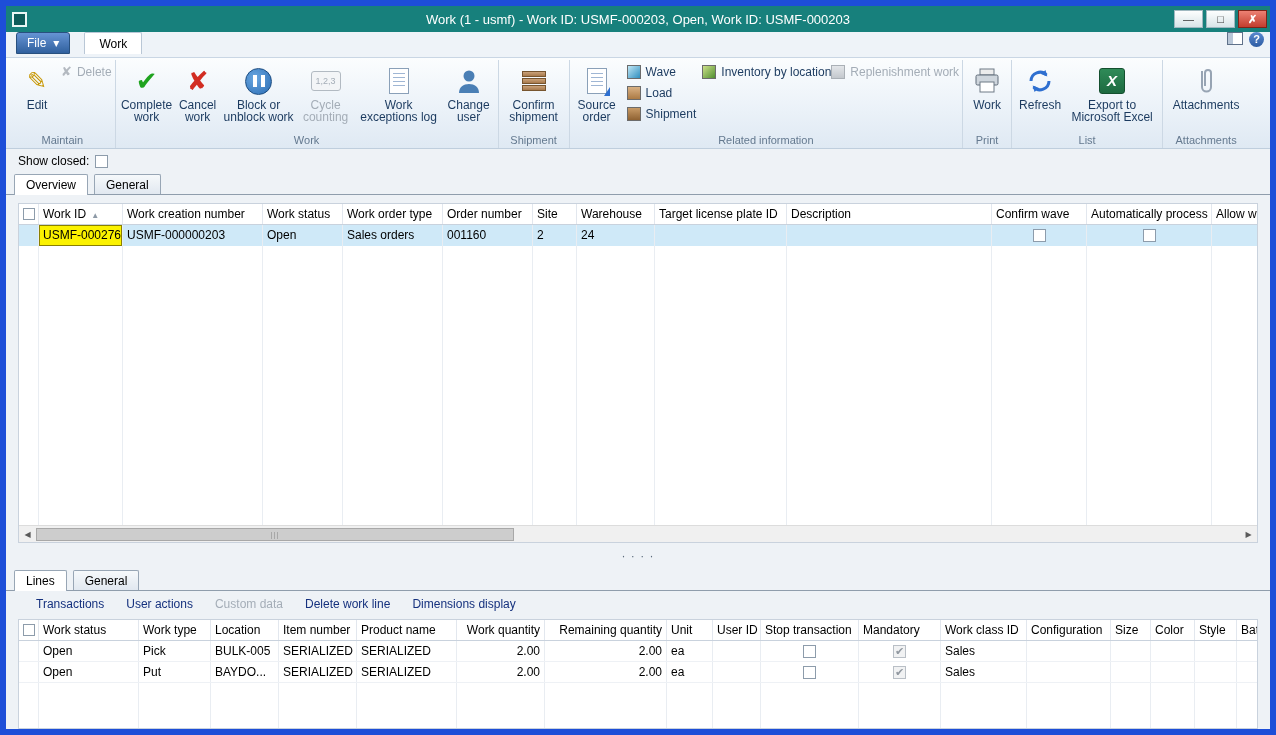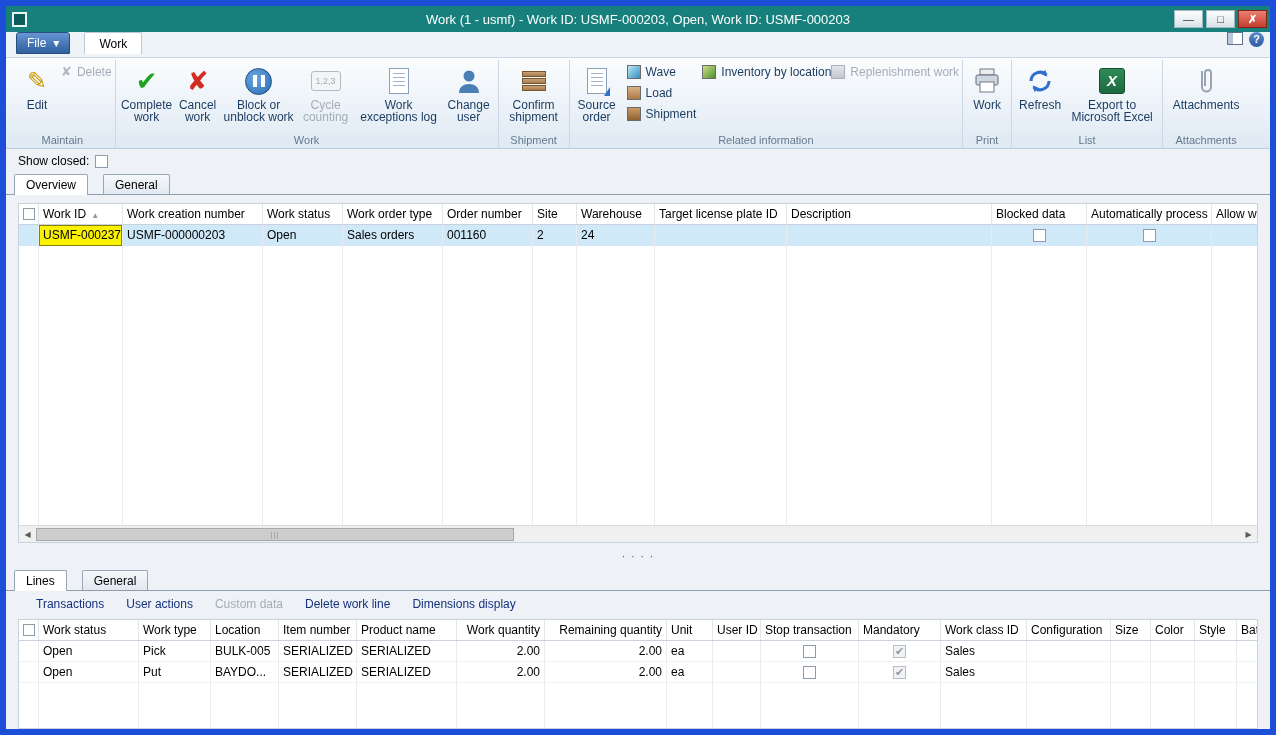--- a/index.html
+++ b/index.html
@@ -57,21 +57,21 @@
   .si.load { background:linear-gradient(#d9b184,#ab7a44); }
   .si.box  { background:linear-gradient(#c79a66,#8f6232); }
   .si.leaf { background:linear-gradient(135deg,#cde08a,#4f8f2f); }
   .si.grey { background:linear-gradient(#e3e6e9,#c3c8cd); border-color:#aab0b6; }
 
   
   .show-closed { height:24px; display:flex; align-items:center; gap:6px; padding-left:12px; flex:none; }
 
   
   .tabstrip { display:flex; align-items:flex-end; height:22px; padding-left:8px; border-bottom:1px solid #8f9dac; flex:none; }
-  .tab { height:20px; padding:3px 11px 0; border:1px solid #98a6b5; border-bottom:none; border-radius:2px 2px 0 0; background:linear-gradient(#f6f9fb,#e1e8f0); margin-right:15px; white-space:nowrap; }
+  .tab { height:20px; padding:3px 11px 0; border:1px solid #98a6b5; border-bottom:none; border-radius:2px 2px 0 0; background:linear-gradient(#f6f9fb,#e1e8f0); margin-right:6px; white-space:nowrap; }
   .tab.active { background:#fff; height:21px; margin-bottom:-1px; }
 
   
   .grid { margin:8px 12px 0; background:#fff; border:1px solid #c9d2dd; overflow:hidden; }
   .grid-header { display:flex; height:21px; border-bottom:1px solid #c9d2dd; background:#fff; flex:none; }
   .gh { border-right:1px solid #e2e7ee; padding:3px 4px 0; white-space:nowrap; overflow:hidden; flex:none; }
   .grow { display:flex; height:21px; flex:none; }
   .gc { border-right:1px solid #e9edf2; padding:3px 4px 0; white-space:nowrap; overflow:hidden; flex:none; }
   .ctr { display:flex; align-items:center; justify-content:center; padding-top:0; }
   .num { text-align:right; }
@@ -339,28 +339,28 @@
         </div>
       <div class="gh u-c1"><span>Work ID</span><span class="sort">▲</span></div>
       <div class="gh u-c2">Work creation number</div>
       <div class="gh u-c3">Work status</div>
       <div class="gh u-c4">Work order type</div>
       <div class="gh u-c5">Order number</div>
       <div class="gh u-c6">Site</div>
       <div class="gh u-c7">Warehouse</div>
       <div class="gh u-c8">Target license plate ID</div>
       <div class="gh u-c9">Description</div>
-      <div class="gh u-c10">Blocked data</div>
+      <div class="gh u-c10">Confirm wave</div>
       <div class="gh u-c11">Automatically process</div>
       <div class="gh u-c12">Allow wa</div>
     </div>
     <div class="gbody">
       <div class="grow selected">
         <div class="gc u-cb"></div>
-        <div class="gc u-c1 focus-cell">USMF-000237</div>
+        <div class="gc u-c1 focus-cell">USMF-000276</div>
         <div class="gc u-c2">USMF-000000203</div>
         <div class="gc u-c3">Open</div>
         <div class="gc u-c4">Sales orders</div>
         <div class="gc u-c5">001160</div>
         <div class="gc u-c6">2</div>
         <div class="gc u-c7">24</div>
         <div class="gc u-c8"></div>
         <div class="gc u-c9"></div>
         <div class="gc u-c10 ctr">
             <span class="cb" data-checked="false"></span>

